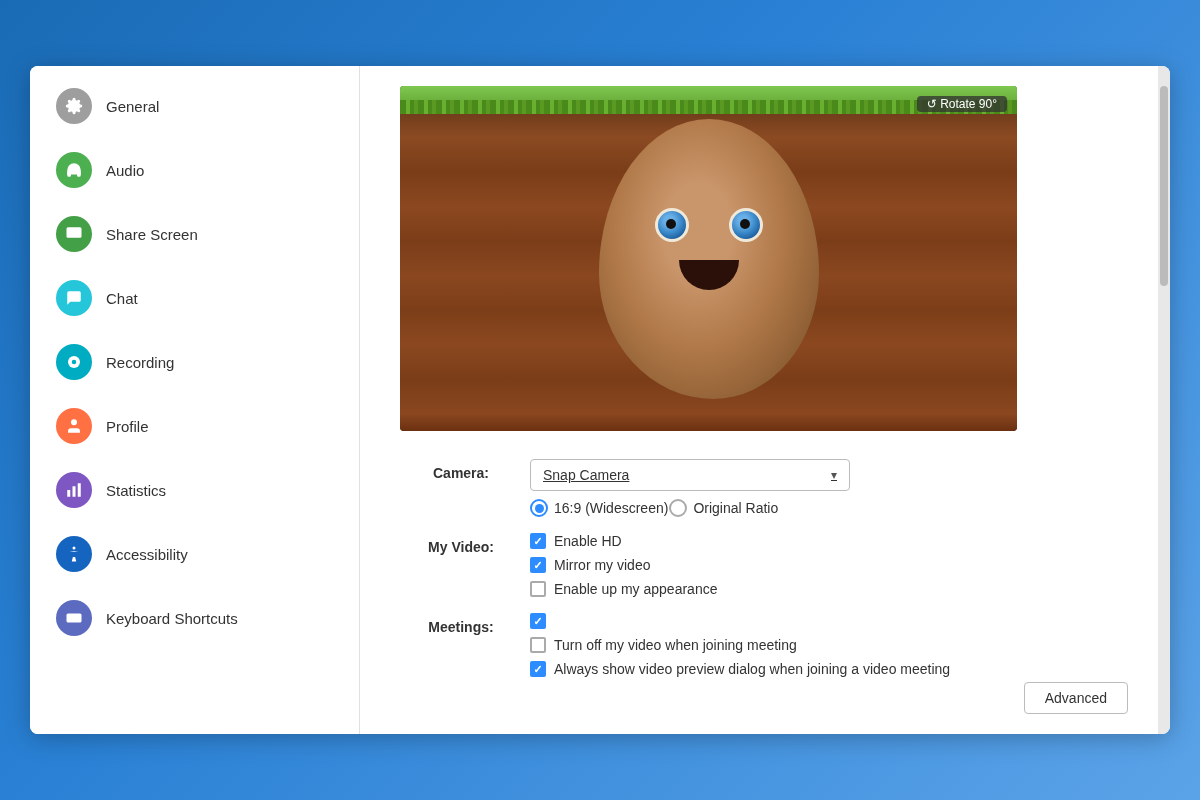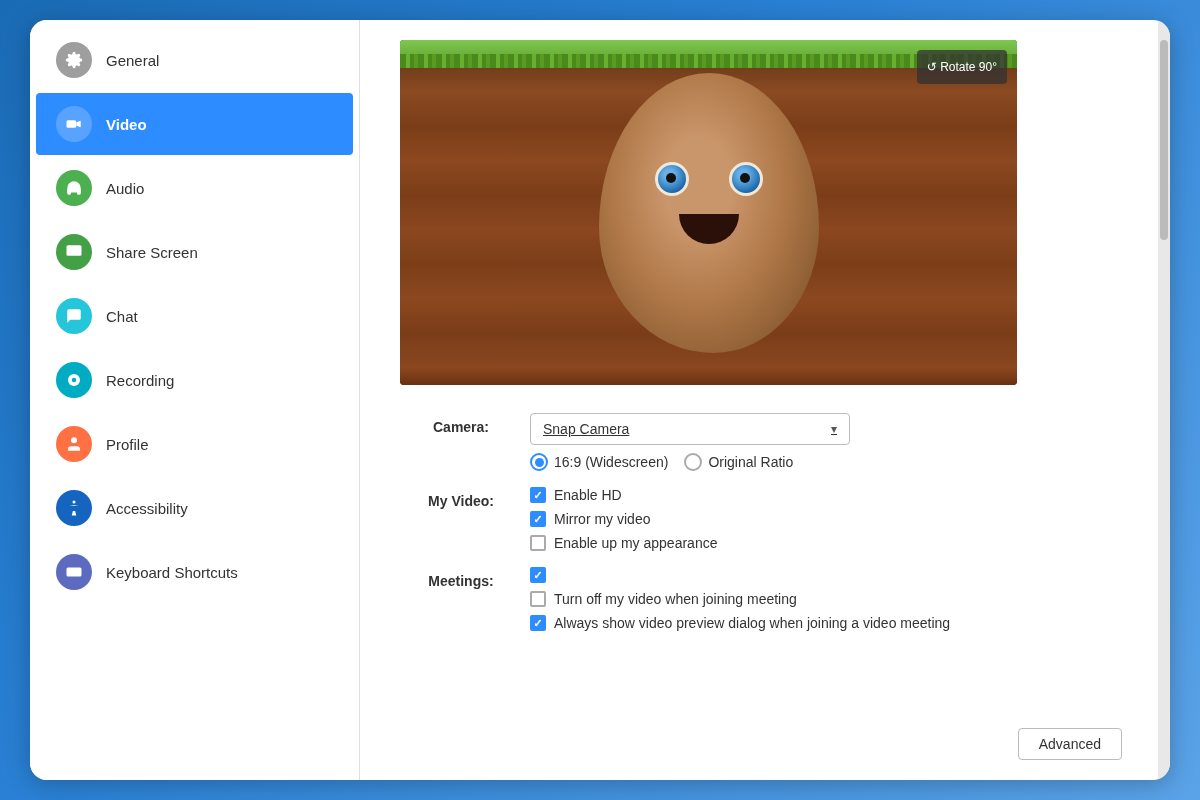--- a/index.html
+++ b/index.html
@@ -8,23 +8,23 @@
       height: 800px;
       background: linear-gradient(135deg, #1a6bb5 0%, #2980d4 40%, #5ba3e8 100%);
       font-family: -apple-system, BlinkMacSystemFont, 'Segoe UI', Arial, sans-serif;
       display: flex;
       align-items: center;
       justify-content: center;
       overflow: hidden;
     }
     .app-window {
       width: 1140px;
-      height: 760px;
+      height: 668px;
       background: #fff;
-      border-radius: 17px;
+      border-radius: 8px;
       display: flex;
       overflow: hidden;
       box-shadow: 0 4px 24px rgba(0,0,0,0.25);
     }
     
     .sidebar {
       width: 330px;
       min-width: 330px;
       background: #fff;
       border-right: 1px solid #e0e0e0;
@@ -174,21 +174,21 @@
       );
     }
     .rotate-btn {
       position: absolute;
       top: 10px;
       right: 10px;
       background: rgba(50,50,50,0.75);
       color: #fff;
       border: none;
       border-radius: 4px;
-      padding: 10px 10px;
+      padding: 1px 10px;
       font-size: 12px;
       cursor: pointer;
       display: flex;
       align-items: center;
       gap: 4px;
     }
 
     
     .form-section {
       padding: 0 10px;
@@ -209,21 +209,21 @@
     }
     .form-controls {
       flex: 1;
       display: flex;
       flex-direction: column;
       gap: 8px;
     }
     .form-controls-inline {
       display: flex;
       align-items: flex-start;
-      gap: 16px;
+      gap: 1px;
     }
 
     
     .dropdown-select {
       width: 320px;
       padding: 7px 12px;
       border: 1px solid #bbb;
       border-radius: 4px;
       font-size: 14px;
       color: #333;
@@ -298,21 +298,21 @@
       color: #fff;
       font-size: 11px;
       font-weight: bold;
       line-height: 1;
     }
 
     
     .advanced-btn {
       position: absolute;
       bottom: 20px;
-      right: 36px;
+      right: 30px;
       padding: 7px 20px;
       border: 1px solid #bbb;
       background: #fff;
       border-radius: 4px;
       font-size: 14px;
       cursor: pointer;
       color: #333;
     }
 
     
@@ -352,29 +352,20 @@
     <div class="sidebar-item">
       <div class="icon-circle icon-gray">
         <svg width="18" height="18" viewBox="0 0 24 24" fill="white">
           <path d="M12 15a3 3 0 100-6 3 3 0 000 6z"></path>
           <path d="M19.4 15a1.65 1.65 0 00.33 1.82l.06.06a2 2 0 010 2.83 2 2 0 01-2.83 0l-.06-.06a1.65 1.65 0 00-1.82-.33 1.65 1.65 0 00-1 1.51V21a2 2 0 01-4 0v-.09A1.65 1.65 0 009 19.4a1.65 1.65 0 00-1.82.33l-.06.06a2 2 0 01-2.83-2.83l.06-.06A1.65 1.65 0 004.68 15a1.65 1.65 0 00-1.51-1H3a2 2 0 010-4h.09A1.65 1.65 0 004.6 9a1.65 1.65 0 00-.33-1.82l-.06-.06a2 2 0 012.83-2.83l.06.06A1.65 1.65 0 009 4.68a1.65 1.65 0 001-1.51V3a2 2 0 014 0v.09a1.65 1.65 0 001 1.51 1.65 1.65 0 001.82-.33l.06-.06a2 2 0 012.83 2.83l-.06.06A1.65 1.65 0 0019.4 9a1.65 1.65 0 001.51 1H21a2 2 0 010 4h-.09a1.65 1.65 0 00-1.51 1z"></path>
         </svg>
       </div>
       <span class="sidebar-label">General</span>
     </div>
 
-    <div class="sidebar-item active">
-      <div class="icon-circle icon-blue" style="background:#fff3;">
-        <svg width="18" height="18" viewBox="0 0 24 24" fill="white">
-          <path d="M15 10l4.553-2.069A1 1 0 0121 8.869v6.262a1 1 0 01-1.447.894L15 14v-4z"></path>
-          <rect x="2" y="7" width="13" height="10" rx="2" ry="2"></rect>
-        </svg>
-      </div>
-      <span class="sidebar-label">Video</span>
-    </div>
 
     <div class="sidebar-item">
       <div class="icon-circle" style="background:#4caf50;">
         <svg width="18" height="18" viewBox="0 0 24 24" fill="white">
           <path d="M3 18v-6a9 9 0 0118 0v6"></path>
           <path d="M21 19a2 2 0 01-2 2h-1a2 2 0 01-2-2v-3a2 2 0 012-2h3zM3 19a2 2 0 002 2h1a2 2 0 002-2v-3a2 2 0 00-2-2H3z"></path>
         </svg>
       </div>
       <span class="sidebar-label">Audio</span>
     </div>
@@ -413,20 +404,30 @@
     <div class="sidebar-item">
       <div class="icon-circle" style="background:#ff7043;">
         <svg width="18" height="18" viewBox="0 0 24 24" fill="white">
           <path d="M20 21v-2a4 4 0 00-4-4H8a4 4 0 00-4 4v2"></path>
           <circle cx="12" cy="7" r="4"></circle>
         </svg>
       </div>
       <span class="sidebar-label">Profile</span>
     </div>
 
+    <div class="sidebar-item">
+      <div class="icon-circle" style="background:#7e57c2;">
+        <svg width="18" height="18" viewBox="0 0 24 24" fill="white">
+          <rect x="3" y="12" width="4" height="9"></rect>
+          <rect x="10" y="7" width="4" height="14"></rect>
+          <rect x="17" y="3" width="4" height="18"></rect>
+        </svg>
+      </div>
+      <span class="sidebar-label">Statistics</span>
+    </div>
 
     <div class="sidebar-item">
       <div class="icon-circle" style="background:#1565c0;">
         <svg width="18" height="18" viewBox="0 0 24 24" fill="white">
           <circle cx="12" cy="4" r="2"></circle>
           <path d="M12 6v6M6 8l6 1 6-1M9 22l1.5-6h3L15 22"></path>
         </svg>
       </div>
       <span class="sidebar-label">Accessibility</span>
     </div>

